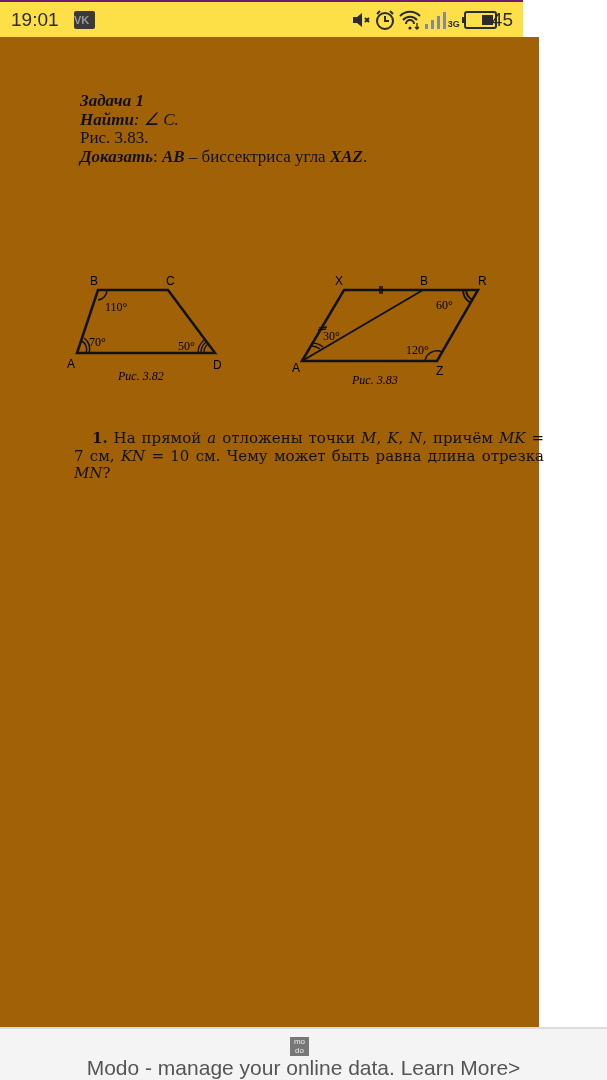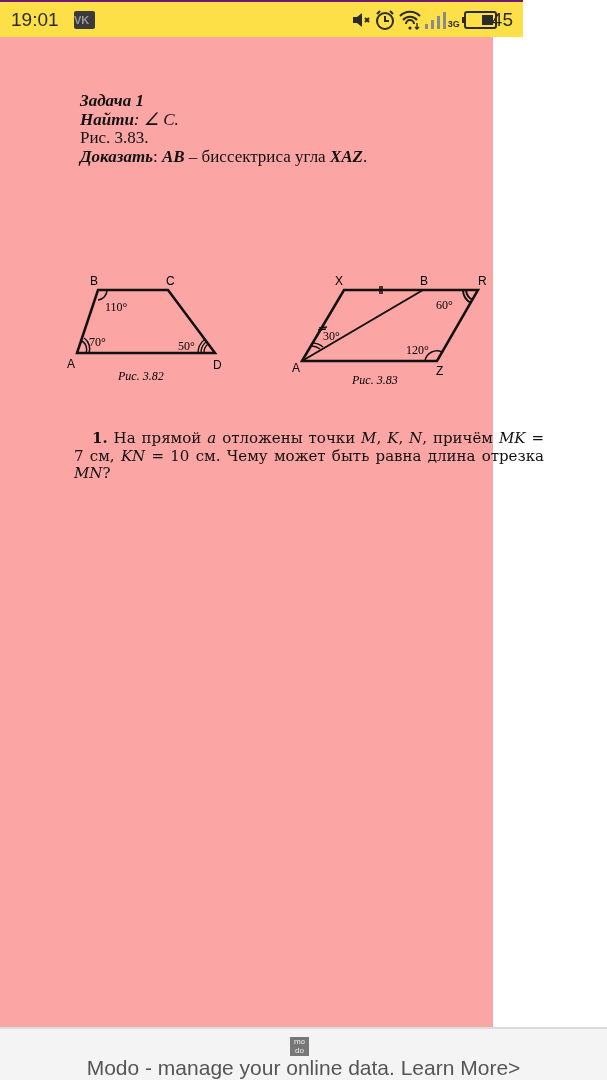--- a/index.html
+++ b/index.html
@@ -2,21 +2,21 @@
 <html><head>
 <meta charset="utf-8">
 <style>
   html, body { margin:0; padding:0; }
   body { width:607px; height:1080px; background:#ffffff; position:relative; overflow:hidden; font-family:"Liberation Serif", serif; color:#111; }
   .statusbar { position:absolute; left:0; top:0; width:523px; height:37px; background:#fde047; border-top:2px solid #701a75; box-sizing:border-box; color:#2b2b2b; font-family:"Liberation Sans", sans-serif; }
   .sb-time { position:absolute; left:11px; top:7px; font-size:19px; }
   .sb-vk { position:absolute; left:74px; top:9px; width:21px; height:18px; background:#3a3a3a; color:#999; font-size:11px; font-weight:bold; text-align:left; line-height:18px; border-radius:2px; }
   .sb-right { position:absolute; right:10px; top:6px; height:24px; display:flex; align-items:center; gap:2px; }
   .sb-batt-text { font-size:19px; }
-  .page { position:absolute; left:0; top:37px; width:493px; height:990px; background:#fca5a5; }
+  .page { position:absolute; left:0; top:37px; width:539px; height:990px; background:#a16207; }
   .tasks { position:absolute; left:80px; top:55px; font-size:17px; line-height:18.5px; }
   .tasks .bi { font-weight:bold; font-style:italic; }
   .tasks .it { font-style:italic; }
   .fig { position:absolute; }
   .problem { position:absolute; left:74px; top:393px; width:470px; font-size:17px; line-height:17.5px; text-align:justify; font-family:"DejaVu Serif", serif; font-size:15px; }
   .problem .num { font-weight:bold; }
   .problem i { font-style:italic; }
   .ad { position:absolute; left:0; top:1027px; width:607px; height:60px; background:#f4f4f4; border-top:2px solid #dcdcdc; box-sizing:border-box; display:flex; align-items:center; justify-content:center; font-family:"Liberation Sans", sans-serif; font-size:21px; color:#555;flex-direction:column; }
   .modo-logo { width:19px; height:19px; background:#777; color:#eee; font-size:8px; line-height:9px; text-align:center; margin-right:8px; display:inline-block; }
 </style>

